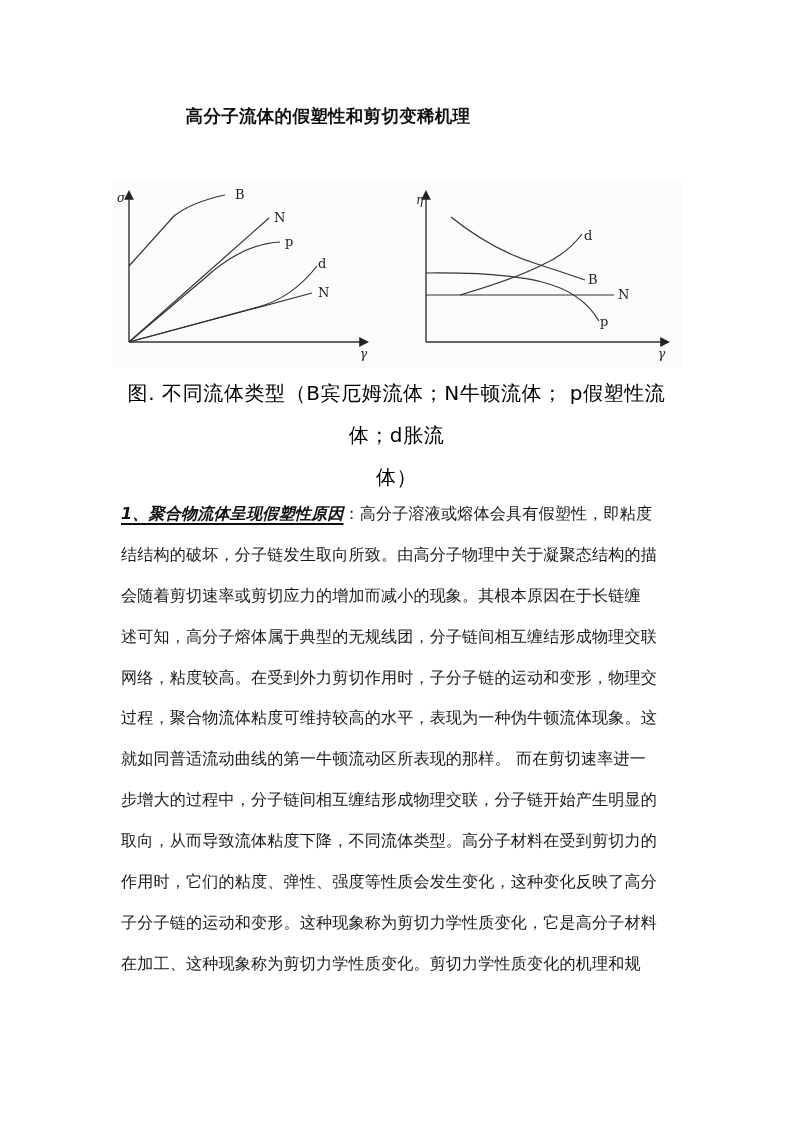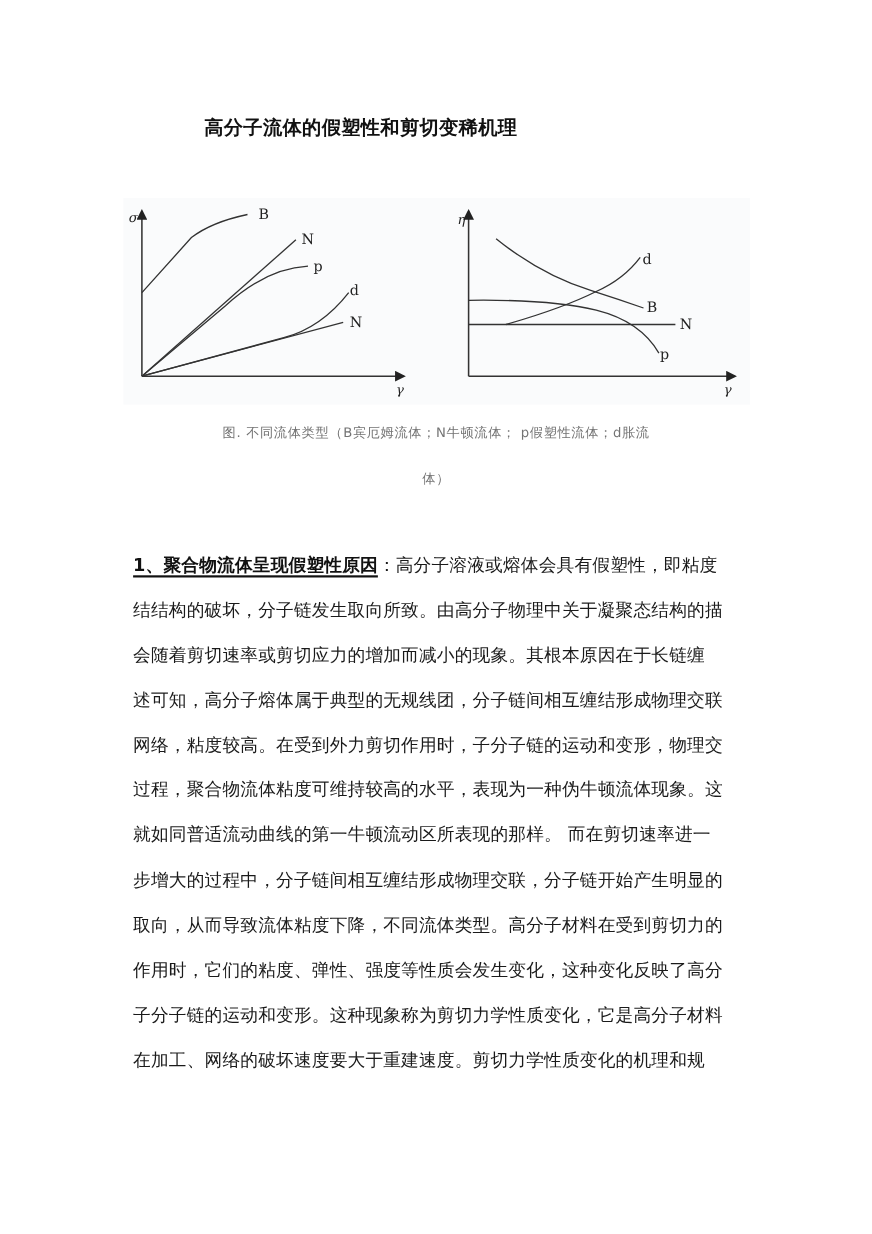--- a/index.html
+++ b/index.html
@@ -12,32 +12,32 @@
     position: absolute; left: 0; top: 104px; width: 656px;
     text-align: center; font-size: 17.5px; font-weight: bold; letter-spacing: 0.3px;
     color: #111;
   }
   .figure {
     position: absolute; left: 112px; top: 180px; width: 570px; height: 188px;
   }
   .figure svg { position: absolute; left: 0; top: 0; }
   .caption {
     position: absolute; left: 121px; top: 372px; width: 551px;
-    font-size: 12px; line-height: 42px; text-align: center; color: #737373;
+    font-size: 20px; line-height: 42px; text-align: center; color: #000000;
     letter-spacing: 0.6px;
   }
   .body-text {
     position: absolute; left: 121px; top: 494px; width: 553px;
     font-size: 16.1px; line-height: 40.9px; color: #1a1a1a;
     text-align: justify; letter-spacing: 0.15px;
   }
   .body-text .line { display: block; white-space: nowrap; height: 40.9px; }
   .section-heading {
     font-weight: bold; text-decoration: underline; text-underline-offset: 4px;
-    text-decoration-thickness: 1.6px; color: #111;
+    text-decoration-thickness: 1.6px; color: #111; font-style: italic;
   }
   .plot-label { font-family: "DejaVu Serif", "Liberation Serif", serif; font-size: 13px; fill: #222; }
   .axis-label { font-family: "DejaVu Serif", "Liberation Serif", serif; font-style: italic; font-size: 12px; fill: #222; }
 </style>
 </head>
 <body>
 
 <div class="page-title">高分子流体的假塑性和剪切变稀机理</div>
 
 <div class="figure">
@@ -102,14 +102,14 @@
   <span class="line">结结构的破坏，分子链发生取向所致。由高分子物理中关于凝聚态结构的描</span>
   <span class="line">会随着剪切速率或剪切应力的增加而减小的现象。其根本原因在于长链缠</span>
   <span class="line">述可知，高分子熔体属于典型的无规线团，分子链间相互缠结形成物理交联</span>
   <span class="line">网络，粘度较高。在受到外力剪切作用时，子分子链的运动和变形，物理交</span>
   <span class="line">过程，聚合物流体粘度可维持较高的水平，表现为一种伪牛顿流体现象。这</span>
   <span class="line">就如同普适流动曲线的第一牛顿流动区所表现的那样。 而在剪切速率进一</span>
   <span class="line">步增大的过程中，分子链间相互缠结形成物理交联，分子链开始产生明显的</span>
   <span class="line">取向，从而导致流体粘度下降，不同流体类型。高分子材料在受到剪切力的</span>
   <span class="line">作用时，它们的粘度、弹性、强度等性质会发生变化，这种变化反映了高分</span>
   <span class="line">子分子链的运动和变形。这种现象称为剪切力学性质变化，它是高分子材料</span>
-  <span class="line">在加工、网络的破坏速度要大于重建速度。剪切力学性质变化的机理和规</span>
+  <span class="line">在加工、这种现象称为剪切力学性质变化。剪切力学性质变化的机理和规</span>
 </div>
 
 </body></html>

